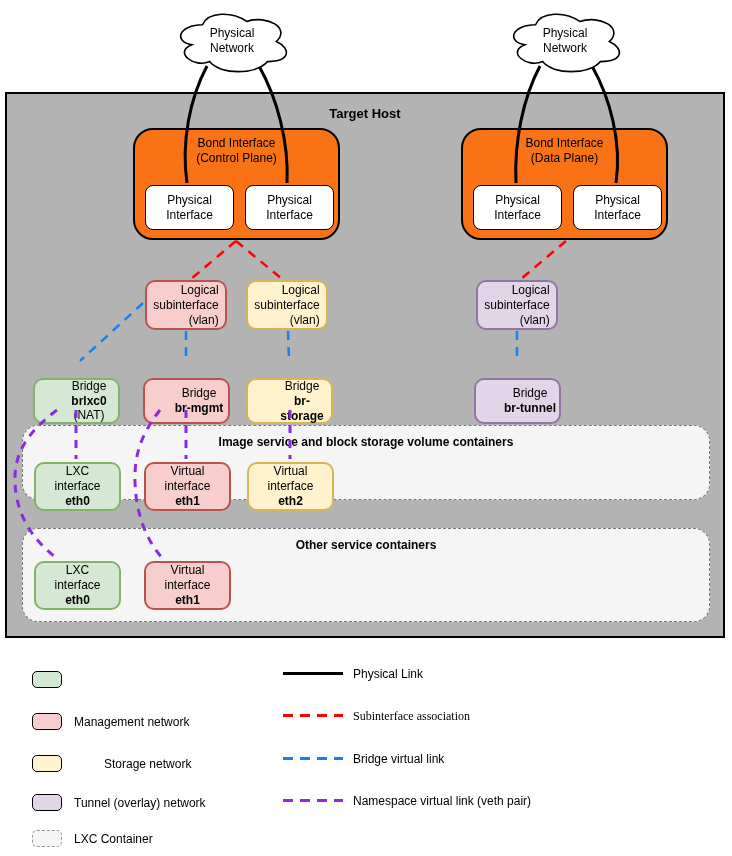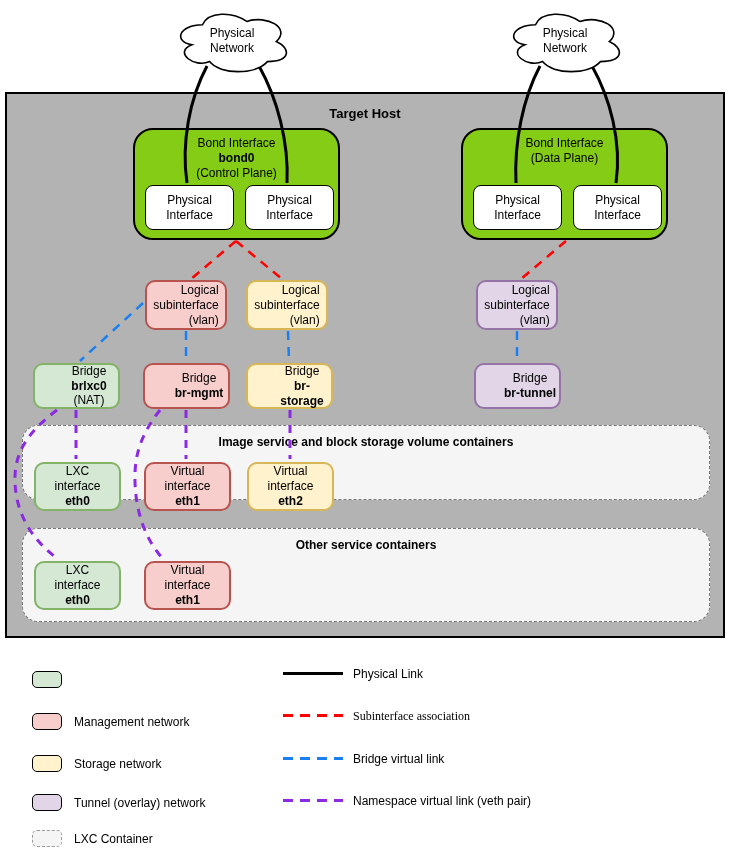--- a/index.html
+++ b/index.html
@@ -7,31 +7,31 @@
           font-family:"Liberation Sans",sans-serif;color:#000;overflow:hidden;}
   .abs{position:absolute;box-sizing:border-box;}
   .pre{white-space:pre-line;}
   .ctr{display:flex;flex-direction:column;align-items:center;justify-content:center;
        text-align:center;font-size:12px;line-height:15px;}
   .bold{font-weight:bold;}
   
   .host{left:5px;top:92px;width:720px;height:546px;background:#b3b3b3;border:2px solid #000;}
   .host-title{left:5px;top:106px;width:720px;text-align:center;font-size:13px;font-weight:bold;}
   
-  .bond{width:207px;height:112px;background:#84cc16;border:2.5px solid #000;border-radius:20px;}
+  .bond{width:207px;height:112px;background:#f97316;border:2.5px solid #000;border-radius:20px;}
   .bond-text{left:0;top:6px;width:100%;text-align:center;font-size:12px;line-height:15px;}
   .port{width:89px;height:45px;top:55px;background:#fff;border:1.5px solid #000;border-radius:8px;}
   
   .node{border-radius:10px;border:2px solid #000;}
   .green{background:#d5e8d4;border-color:#82b366;}
   .red{background:#f8cecc;border-color:#b85450;}
   .yellow{background:#fff2cc;border-color:#d6b656;}
   .purple{background:#e1d5e7;border-color:#9673a6;}
   .subif{width:82px;height:50px;top:280px;text-align:right;}
-  .bridge{width:87px;height:46px;top:363px;padding-left:25px;}
+  .bridge{width:87px;height:46px;top:378px;padding-left:25px;}
   .tight{line-height:14.5px;}
   
   .lxc-box{left:22px;width:688px;background:#f5f5f5;border:1.5px dashed #777;border-radius:16px;}
   .lxc-title{left:0;top:9px;width:100%;text-align:center;font-size:12px;font-weight:bold;}
   .iface{width:87px;height:49px;}
   
   .swatch{left:32px;width:30px;height:17px;border-radius:5px;border:1.5px solid #000;}
   .swatch.dash{background:#f5f5f5;border:1.5px dashed #999;}
   .leg-label{left:74px;font-size:12px;line-height:14px;}
   .leg-line{left:283px;width:60px;height:3px;}
@@ -48,21 +48,20 @@
 <body>
 
 <div id="canvas">
 
   <div class="abs host"></div>
   <div class="abs host-title">Target Host</div>
 
   <div class="abs bond" style="left:133px;top:128px;">
     <div class="abs bond-text">
       <div>Bond Interface</div>
-      <div class="bold">bond0</div>
       <div>(Control Plane)</div>
     </div>
     <div class="abs port ctr" style="left:10px;">
       <span class="pre">Physical
 Interface</span>
     </div>
     <div class="abs port ctr" style="left:110px;">
       <span class="pre">Physical
 Interface</span>
     </div>
@@ -147,21 +146,21 @@
       <span class="pre">Virtual
 interface</span>
       <div class="bold">eth1</div>
     </div>
   </div>
 
   <div class="abs swatch green" style="top:671px;"></div>
   <div class="abs swatch red" style="top:713px;"></div>
   <div class="abs leg-label" style="top:715px;">Management network</div>
   <div class="abs swatch yellow" style="top:755px;"></div>
-  <div class="abs leg-label" style="top:757px;">Storage network</div>
+  <div class="abs leg-label" style="top:757px;margin-left:30px;">Storage network</div>
   <div class="abs swatch purple" style="top:794px;"></div>
   <div class="abs leg-label" style="top:796px;">Tunnel (overlay) network</div>
   <div class="abs swatch dash" style="top:830px;"></div>
   <div class="abs leg-label" style="top:832px;">LXC Container</div>
 
   <div class="abs leg-line solid-black" style="top:672px;"></div>
   <div class="abs leg-line-label" style="top:667px;">Physical Link</div>
   <div class="abs leg-line dash-red" style="top:714px;"></div>
   <div class="abs leg-line-label" style="top:709px;font-family:Liberation Serif, serif;">Subinterface association</div>
   <div class="abs leg-line dash-blue" style="top:757px;"></div>

